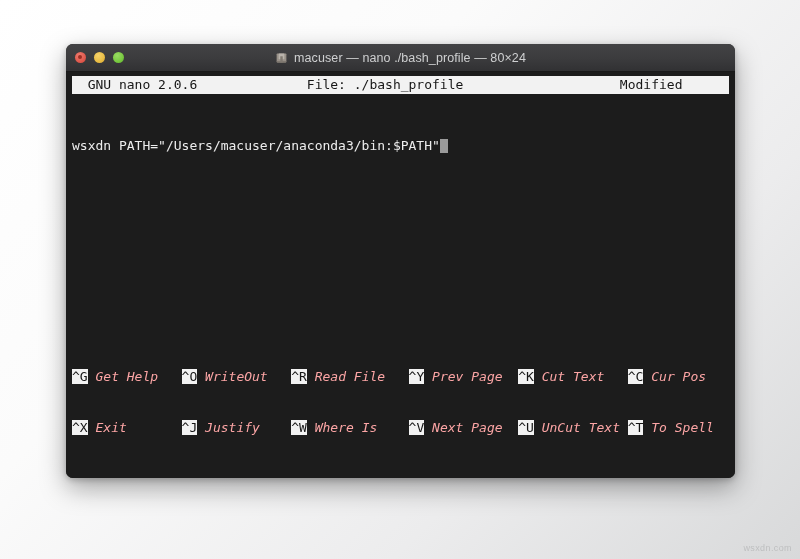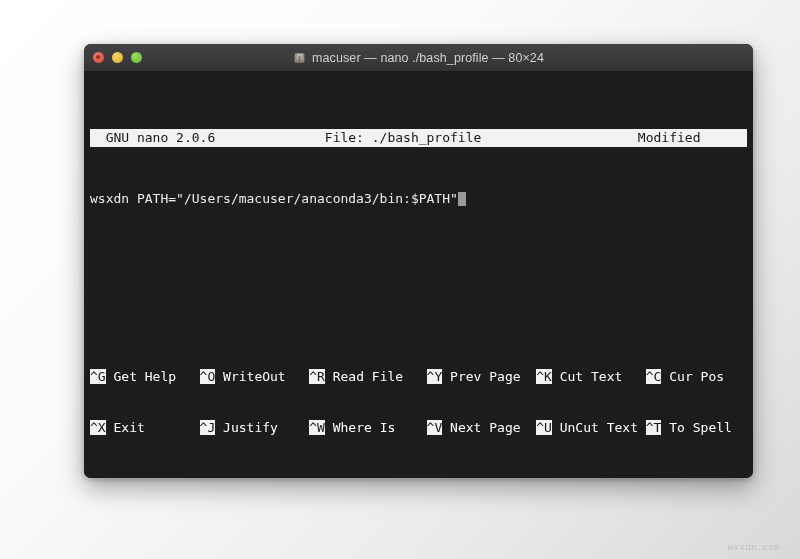--- a/index.html
+++ b/index.html
@@ -11,31 +11,30 @@
   }
   body {
     background: linear-gradient(135deg, #ffffff 0%, #fbfbfb 35%, #ececed 70%, #d8d9da 100%);
     font-family: "Liberation Sans", sans-serif;
     position: relative;
   }
 
   
   #terminal-window {
     position: absolute;
-    left: 84px;
+    left: 66px;
     top: 44px;
     width: 669px;
     height: 434px;
     border-radius: 7px;
     background: #1c1c1c;
     box-shadow: 0 10px 26px rgba(0,0,0,0.34), 0 2px 6px rgba(0,0,0,0.22);
     overflow: hidden;
     display: flex;
     flex-direction: column;
-    gap: 37px;
   }
 
   
   #title-bar {
     height: 27px;
     flex: 0 0 27px;
     background: linear-gradient(to bottom, #434345 0%, #3b3b3d 55%, #313133 100%);
     border-bottom: 1px solid #191919;
     position: relative;
     display: flex;
@@ -98,21 +97,20 @@
     background: #1c1c1c;
     position: relative;
     font-family: "DejaVu Sans Mono", "Liberation Mono", monospace;
     font-size: 13px;
     line-height: 17px;
     color: #e9e9e9;
     padding: 4px 6px 0 6px;
     box-sizing: border-box;
     display: flex;
     flex-direction: column;
-    margin-top: 16px;
   }
 
   
   #nano-status-bar {
     background: #f2f2f2;
     color: #161616;
     height: 18px;
     line-height: 18px;
     white-space: pre;
     font-family: "DejaVu Sans Mono", "Liberation Mono", monospace;
@@ -158,29 +156,30 @@
     line-height: 17px;
     display: block;
     color: #ededed;
   }
   .key {
     background: #f2f2f2;
     color: #161616;
     padding: 0;
   }
   .desc {
-    color: #ffffff;
+    color: #fca5a5;
+    font-style: italic;
   }
 
   
   #watermark {
     position: absolute;
-    right: 20px;
+    right: 8px;
     bottom: 6px;
-    font-family: Liberation Mono, monospace;
+    font-family: Liberation Sans, sans-serif;
     font-size: 9px;
     color: #b9babb;
     letter-spacing: 0.4px;
     opacity: 0.85;
   }
 </style>
 </head>
 <body>
 
 <div id="terminal-window">

